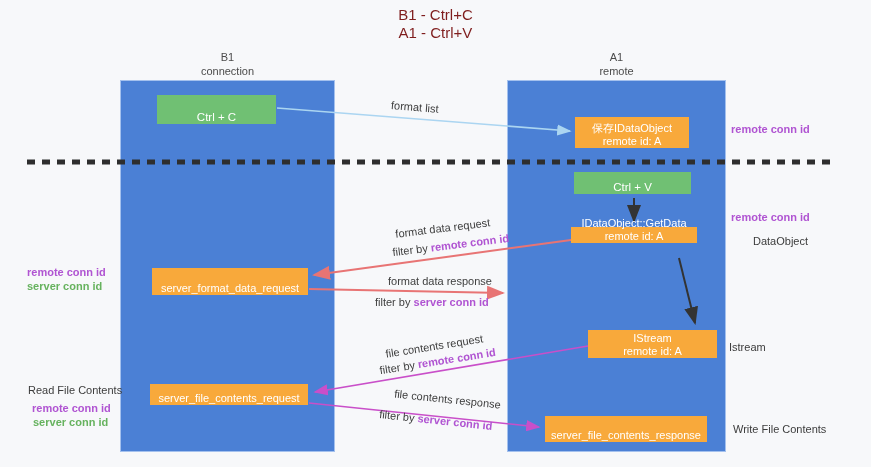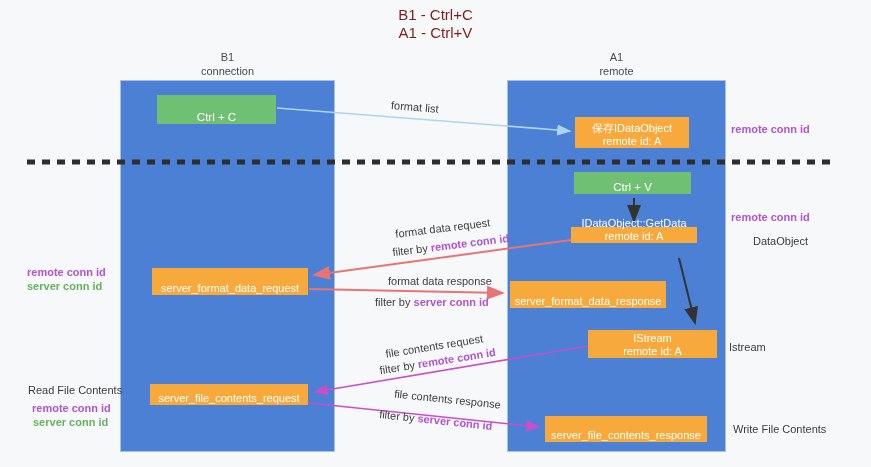--- a/index.html
+++ b/index.html
@@ -89,23 +89,20 @@
   <div class="abs node green" style="left:574px;top:172px;width:117px;height:22px;">
     <span>Ctrl + V</span>
   </div>
   <div class="abs node orange" style="left:571px;top:227px;width:126px;height:16px;">
     <span>IDataObject::GetData</span>
     <span>remote id: A</span>
   </div>
   <div class="abs node orange" style="left:152px;top:268px;width:156px;height:27px;">
     <span>server_format_data_request</span>
   </div>
-  <div class="abs node orange" style="left:510px;top:281px;width:156px;height:27px;">
-    <span>server_format_data_response</span>
-  </div>
   <div class="abs node orange" style="left:588px;top:330px;width:129px;height:28px;">
     <span>IStream</span>
     <span>remote id: A</span>
   </div>
   <div class="abs node orange" style="left:150px;top:384px;width:158px;height:21px;">
     <span>server_file_contents_request</span>
   </div>
   <div class="abs node orange" style="left:545px;top:416px;width:162px;height:26px;">
     <span>server_file_contents_response</span>
   </div>

